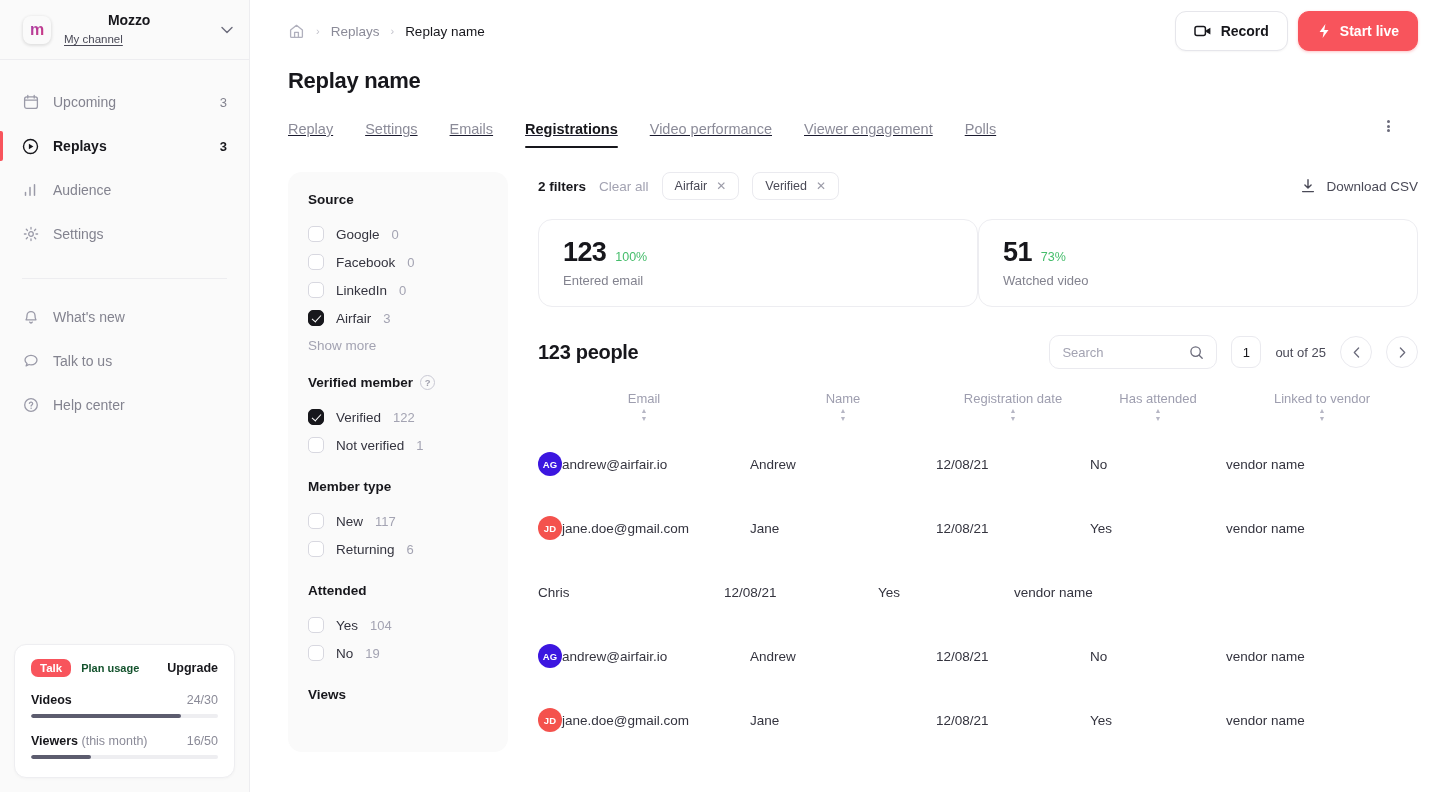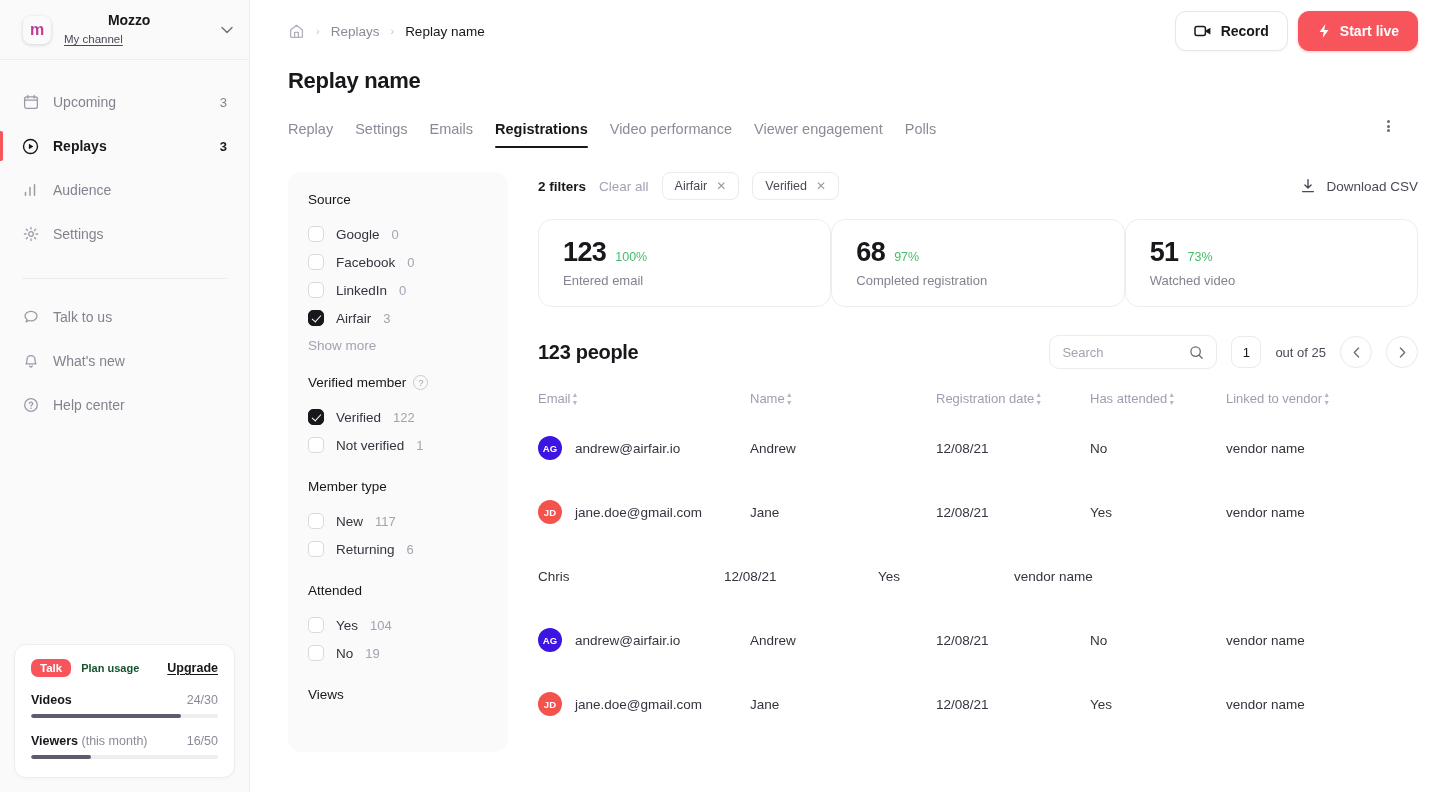--- a/index.html
+++ b/index.html
@@ -73,21 +73,21 @@
     background: #fff; border: 1px solid #eeeef1; border-radius: 12px;
     padding: 14px 16px 18px 16px;
     box-shadow: 0 1px 3px rgba(0,0,0,0.03);
   }
   .plan-head { display: flex; align-items: center; gap: 10px; margin-bottom: 16px;}
   .badge-free {
     background: #f8545c; color: #fff; font-size: 11.5px; font-weight: bold;
     padding: 3px 9px; border-radius: 7px;
   }
   .plan-label { font-size: 11px; font-weight: bold; color: #14532d; flex:1;}
-  .plan-upgrade { font-size: 12.5px; font-weight: bold; color: #17171c; text-decoration: underline; text-underline-offset:2px; cursor:pointer;}
+  .plan-upgrade { font-size: 12.5px; font-weight: bold; color: #17171c; text-underline-offset:2px; cursor:pointer;}
   .usage-row { display: flex; justify-content: space-between; align-items: baseline; font-size: 12.5px; margin-bottom: 7px;}
   .usage-name { font-weight: bold; color: #17171c; }
   .usage-name .muted { font-weight: normal; color: #8b8b98; }
   .usage-val { color: #8b8b98; font-size: 12.5px;}
   .bar { height: 4px; background: #eeeef1; border-radius: 3px; overflow: hidden; margin-bottom: 16px;}
   .bar > i { display:block; height:100%; background:#5c5c6e; border-radius:3px;}
   .bar.last { margin-bottom: 0; }
 
   
   .main { flex: 1; height: 792px; display: flex; flex-direction: column; min-width:0;}
@@ -103,21 +103,21 @@
     display: inline-flex; align-items: center; gap: 9px;
     height: 40px; padding: 0 18px; border-radius: 11px;
     font-size: 14px; font-weight: bold; cursor: pointer;
     border: 1px solid #e6e6eb; background: #fff; color: #17171c;
     box-shadow: 0 1px 2px rgba(0,0,0,0.04);
   }
   .btn-primary { background: #f8545c; border-color:#f8545c; color: #fff; box-shadow: 0 1px 3px rgba(248,84,92,0.35);}
 
   .page-head { padding: 6px 38px 0 38px; }
   .page-title { font-size: 22px; font-weight: bold; letter-spacing: -0.3px; color:#17171c;}
-  .tabs { display: flex; align-items: flex-end; gap: 22px; margin-top: 18px; position: relative; }
+  .tabs { display: flex; align-items: flex-end; gap: 32px; margin-top: 18px; position: relative; text-decoration: underline; }
   .tab { font-size: 14.5px; color: #8b8b98; padding-bottom: 11px; cursor: pointer; position: relative;}
   .tab.active { color: #17171c; font-weight: bold; }
   .tab.active::after {
     content: ""; position: absolute; left: 0; right: 0; bottom: 0;
     height: 2px; background: #17171c; border-radius: 2px;
   }
   .kebab {
     margin-left: auto; margin-bottom: 8px; width: 28px; height: 28px;
     display: flex; align-items:center; justify-content:center; cursor:pointer;
     color:#6b6b7b;
@@ -125,21 +125,21 @@
   .kebab b { display:block; width:3px; height:3px; border-radius:50%; background:#6b6b7b; margin:1.6px 0;}
 
   .content { display: flex; gap: 30px; padding: 24px 22px 0 38px; flex:1; min-height:0;}
 
   
   .filters {
     flex: 0 0 220px; background: #fafafa; border-radius: 14px;
     padding: 20px 20px 22px 20px; height: 580px; overflow: hidden;
   }
   .fgroup-title {
-    font-size: 13.5px; font-weight: normal; color: #17171c;
+    font-size: 13.5px; font-weight: bold; color: #17171c;
     margin-bottom: 13px; display:flex; align-items:center; gap:7px;
   }
   .help-dot {
     width: 15px; height: 15px; border-radius: 50%;
     border: 1px solid #c9c9d4; color:#a0a0ad; font-size: 9.5px;
     display:flex; align-items:center; justify-content:center; cursor:pointer;
   }
   .fopt { display: flex; align-items: center; gap: 12px; height: 28px; cursor: pointer;}
   .cb {
     width: 16px; height: 16px; border-radius: 5px; border: 1.3px solid #d8d8e0;
@@ -206,30 +206,31 @@
     display: flex; align-items: center; justify-content: center;
     color: #6b6b7b; font-size: 12px; cursor: pointer; background:#fff;
   }
 
   
   .tbl { margin-top: 22px; width: 100%; }
   .thead { display: flex; padding-bottom: 10px; }
   .th {
     font-size: 13px; color: #9e9eaf; display: flex; align-items: center; gap: 1px;
     cursor: pointer;
+    flex-direction: column;
   }
   .sorticon { display:flex; flex-direction:column; line-height:0; gap:1px; color:#b6b6c4;}
   .sorticon span { font-size: 7px; line-height: 7px;}
   .c-email { flex: 0 0 212px; }
   .c-name  { flex: 0 0 186px; }
   .c-date  { flex: 0 0 154px; }
   .c-att   { flex: 0 0 136px; }
   .c-vend  { flex: 1; }
   .trow { display: flex; align-items: center; height: 64px; }
-  .trow .c-email { display: flex; align-items: center; gap: 13px; }
+  .trow .c-email { display: flex; align-items: center; }
   .avatar {
     width: 24px; height: 24px; border-radius: 50%; flex: 0 0 24px;
     display: flex; align-items: center; justify-content: center;
     color: #fff; font-size: 9.5px; font-weight: bold; letter-spacing: 0.2px;
   }
   .cell { font-size: 13.5px; color: #34343f; }
 
   svg { display: block; }
 </style>
 </head>
@@ -290,33 +291,33 @@
       <span class="lbl">Settings</span>
       <span class="cnt"></span>
     </div>
 
     <div class="nav-divider"></div>
 
     <div class="nav-sec">
       <div class="nav-item">
         <span class="ico">
           <svg width="16" height="16" viewBox="0 0 16 16" fill="none">
-              <path d="M8 2.4c3.3 0 6 2.1 6 4.7s-2.7 4.7-6 4.7c-.7 0-1.3-.1-1.9-.3l-3 1.4.9-2.4C2.8 9.7 2 8.5 2 7.1c0-2.6 2.7-4.7 6-4.7z" stroke="#9a9aa8" stroke-width="1.3" stroke-linejoin="round"></path>
-            </svg>
-        </span>
-        <span class="lbl">Talk to us</span>
-      </div>
-      <div class="nav-item">
-        <span class="ico">
-          <svg width="16" height="16" viewBox="0 0 16 16" fill="none">
               <path d="M4 6.6a4 4 0 0 1 8 0c0 3 1 4.2 1 4.2H3s1-1.2 1-4.2z" stroke="#9a9aa8" stroke-width="1.3" stroke-linejoin="round"></path>
               <path d="M6.7 13.1a1.4 1.4 0 0 0 2.6 0" stroke="#9a9aa8" stroke-width="1.3" stroke-linecap="round"></path>
             </svg>
         </span>
         <span class="lbl">What's new</span>
+      </div>
+      <div class="nav-item">
+        <span class="ico">
+          <svg width="16" height="16" viewBox="0 0 16 16" fill="none">
+              <path d="M8 2.4c3.3 0 6 2.1 6 4.7s-2.7 4.7-6 4.7c-.7 0-1.3-.1-1.9-.3l-3 1.4.9-2.4C2.8 9.7 2 8.5 2 7.1c0-2.6 2.7-4.7 6-4.7z" stroke="#9a9aa8" stroke-width="1.3" stroke-linejoin="round"></path>
+            </svg>
+        </span>
+        <span class="lbl">Talk to us</span>
       </div>
       <div class="nav-item">
         <span class="ico">
           <svg width="16" height="16" viewBox="0 0 16 16" fill="none">
               <circle cx="8" cy="8" r="6.3" stroke="#9a9aa8" stroke-width="1.3"></circle>
               <path d="M6.4 6.3a1.7 1.7 0 0 1 3.3.5c0 1.1-1.6 1.3-1.6 2.3" stroke="#9a9aa8" stroke-width="1.3" fill="none" stroke-linecap="round"></path>
               <circle cx="8.1" cy="11.3" r=".75" fill="#9a9aa8"></circle>
             </svg>
         </span>
         <span class="lbl">Help center</span>
@@ -507,27 +508,20 @@
         </span>
       </div>
 
       <div class="stats">
         <div class="stat">
           <div class="stat-top">
             <span class="stat-num">123</span>
             <span class="stat-pct">100%</span>
           </div>
           <div class="stat-lbl">Entered email</div>
-        </div>
-        <div class="stat">
-          <div class="stat-top">
-            <span class="stat-num">68</span>
-            <span class="stat-pct">97%</span>
-          </div>
-          <div class="stat-lbl">Completed registration</div>
         </div>
         <div class="stat">
           <div class="stat-top">
             <span class="stat-num">51</span>
             <span class="stat-pct">73%</span>
           </div>
           <div class="stat-lbl">Watched video</div>
         </div>
       </div>
 

